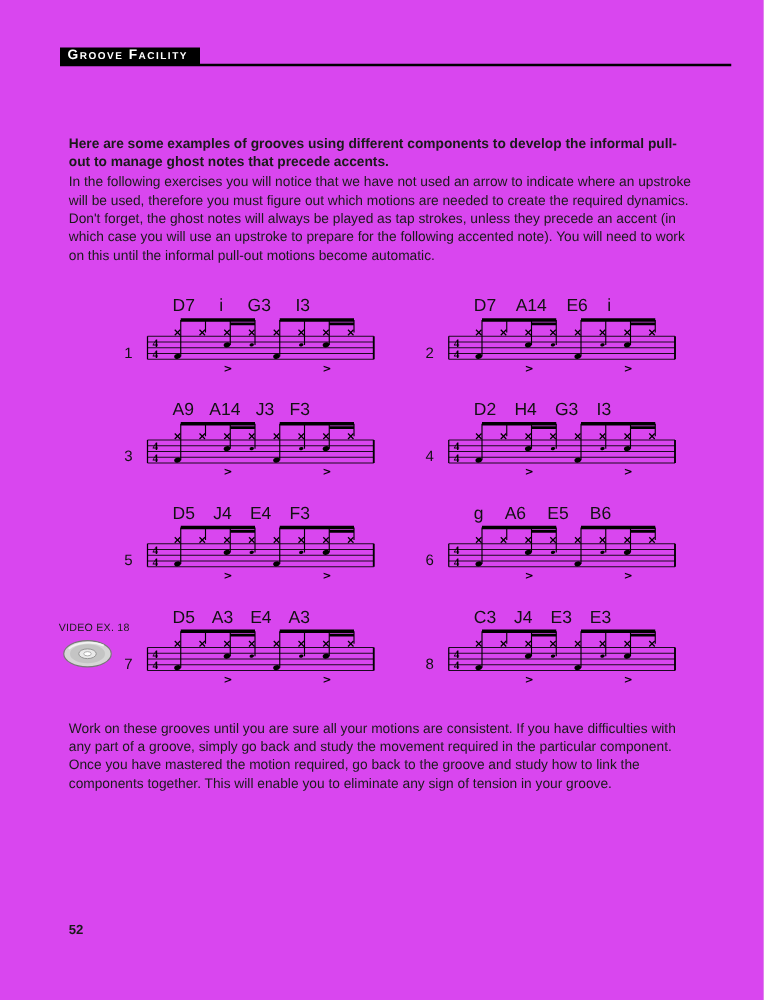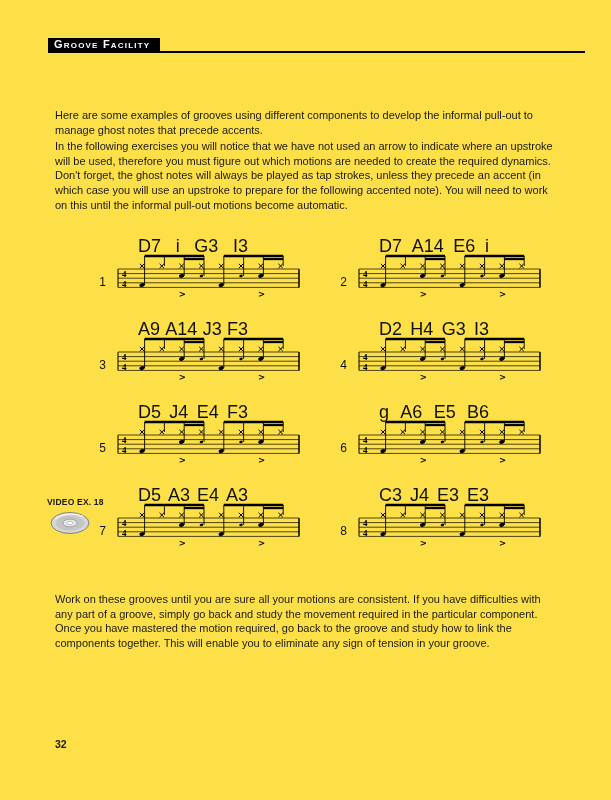--- a/index.html
+++ b/index.html
@@ -1,55 +1,55 @@
 <!DOCTYPE html>
 <html><head>
 <meta charset="utf-8">
 <style>
   html,body{margin:0;padding:0;background:#e8e8e8;}
   .page{
     width:611px;height:800px;position:relative;margin:0 auto;
-    background:#fde047;color:#1a1a1a;
+    background:#d946ef;color:#1a1a1a;
     font-family:"Liberation Sans",sans-serif;overflow:hidden;
   }
   
   .header{position:absolute;left:48px;right:26px;top:38px;display:flex;align-items:flex-end;}
   .header-box{
     background:#000;color:#fff;font-variant:small-caps;font-weight:bold;
     font-size:11px;letter-spacing:1.2px;padding:0 10px 2px 6px;line-height:13px;
   }
   .header-rule{flex:1;height:2px;background:#000;}
   
   .title{
     position:absolute;left:55px;top:80px;margin:0;
     font-variant:small-caps;font-weight:normal;
     font-size:12.5px;letter-spacing:0.9px;color:#3d3d3d;
   }
   
   .para{position:absolute;left:55px;width:501px;font-size:11px;line-height:14.7px;margin:0;}
-  .para-1{top:108px;}
+  .para-1{top:108px;font-weight:bold;}
   .para-2{top:139px;}
-  .para-closing{top:592px;}
+  .para-closing{top:576px;}
   
   .exercises{
     position:absolute;left:92px;top:236px;width:452px;
     display:grid;grid-template-columns:1fr 1fr;column-gap:30px;row-gap:6px;
   }
   .exercise{height:77px;}
   .component-labels{
     margin-left:46px;width:110px;height:15px;
     display:flex;justify-content:space-between;
-    font-size:18px;color:#111;
+    font-size:14px;color:#111;
   }
   .staff-row{display:flex;align-items:center;}
   .ex-num{width:14px;text-align:right;margin-right:6px;font-size:12px;color:#111;}
   svg.staff{width:190px;height:62px;display:block;}
   
   .video-badge{position:absolute;left:47px;top:497px;width:52px;text-align:left;}
-  .video-label{font-size:8.5px;font-weight:bold;letter-spacing:0.2px;white-space:nowrap;}
+  .video-label{font-size:8.5px;font-weight:normal;letter-spacing:0.2px;white-space:nowrap;}
   .cd{display:block;margin-top:3px;margin-left:2px;}
   
   .page-number{position:absolute;left:55px;top:738px;font-size:10.5px;font-weight:bold;}
 </style>
 </head>
 <body>
 
 <div class="page">
 
   <div class="header">
@@ -543,15 +543,15 @@
       <ellipse cx="21" cy="13" rx="19" ry="10.5" fill="#d6d6d6" stroke="#777" stroke-width="0.9"></ellipse>
       <ellipse cx="21" cy="13" rx="14" ry="7.6" fill="#c4c4c4" stroke="none"></ellipse>
       <ellipse cx="21" cy="13" rx="7" ry="3.9" fill="#e9e9e9" stroke="#8a8a8a" stroke-width="0.7"></ellipse>
       <ellipse cx="21" cy="13" rx="3" ry="1.7" fill="#ffffff" stroke="#999" stroke-width="0.6"></ellipse>
       <path d="M6 9 A 19 10.5 0 0 1 34 6.5" fill="none" stroke="#f2f2f2" stroke-width="1.4"></path>
     </svg>
   </div>
 
   <p class="para para-closing">Work on these grooves until you are sure all your motions are consistent. If you have difficulties with any part of a groove, simply go back and study the movement required in the particular component. Once you have mastered the motion required, go back to the groove and study how to link the components together. This will enable you to eliminate any sign of tension in your groove.</p>
 
-  <div class="page-number">32</div>
+  <div class="page-number">52</div>
 
 </div>
 
 </body></html>

